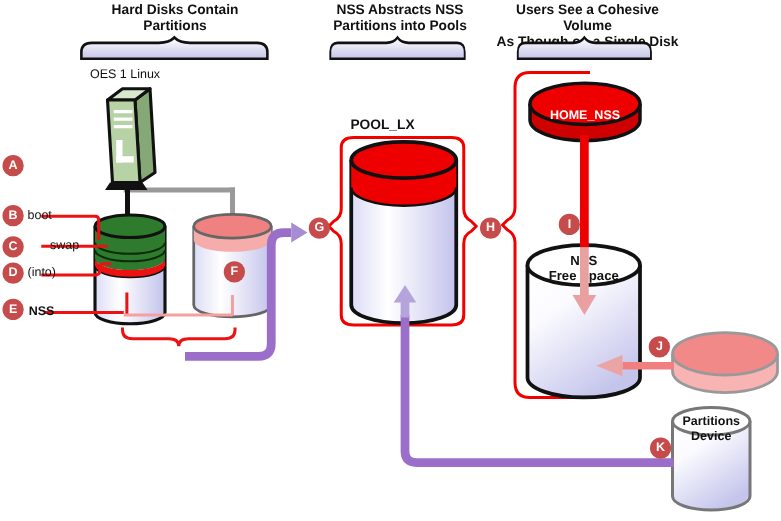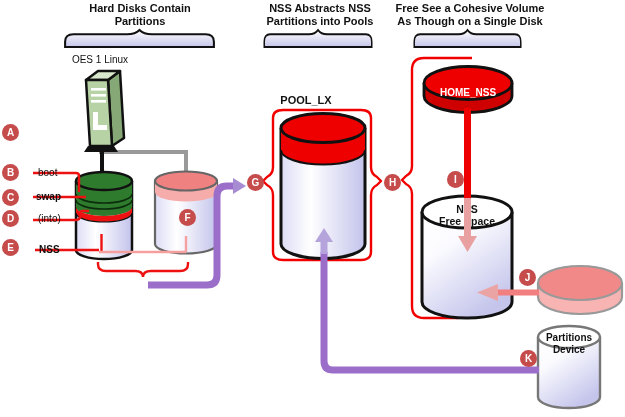--- a/index.html
+++ b/index.html
@@ -12,21 +12,21 @@
     position:absolute;text-align:center;font-size:11px;font-weight:700;
     line-height:13px;color:#111;letter-spacing:0;
   }
   .shape-label{position:absolute;text-align:center;font-weight:700;}
   .dot{
     position:absolute;width:17px;height:17px;border-radius:50%;
     background:#c64b4b;color:#fff;font-size:10px;font-weight:700;
     text-align:center;line-height:17px;z-index:40;
   }
   .part-label{
-    position:absolute;font-size:10px;color:#111;z-index:40;white-space:nowrap;margin-left:16px;
+    position:absolute;font-size:10px;color:#111;z-index:40;white-space:nowrap;
   }
   svg{position:absolute;overflow:visible;}
   .layer{left:0;top:0;}
 </style>
 </head>
 <body>
 
 <div id="canvas">
 
   <svg width="0" height="0" aria-hidden="true">
@@ -55,21 +55,21 @@
 
   <div class="heading" style="left:245px;top:2px;width:150px;">
     <div>NSS Abstracts NSS</div>
     <div>Partitions into Pools</div>
   </div>
   <div class="heading" style="left:65px;top:2px;width:150px;">
     <div>Hard Disks Contain</div>
     <div>Partitions</div>
   </div>
   <div class="heading" style="left:392px;top:2px;width:156px;">
-    <div>Free See a Cohesive Volume</div>
+    <div>Users See a Cohesive Volume</div>
     <div>As Though on a Single Disk</div>
   </div>
 
   <svg class="abs" style="left:62px;top:30px;z-index:5;" width="155" height="17" viewBox="0 0 150 16" preserveAspectRatio="none">
     <path d="M3,16 L3,11 Q3,4 11,4 L63,4 Q71,4 75,0 Q79,4 87,4 L139,4 Q147,4 147,11 L147,16 Z" fill="url(#braceG)" stroke="#111" stroke-width="2"></path>
   </svg>
   <svg class="abs" style="left:262px;top:30px;z-index:5;" width="112" height="17" viewBox="0 0 150 16" preserveAspectRatio="none">
     <path d="M3,16 L3,11 Q3,4 11,4 L63,4 Q71,4 75,0 Q79,4 87,4 L139,4 Q147,4 147,11 L147,16 Z" fill="url(#braceG)" stroke="#111" stroke-width="2"></path>
   </svg>
   <svg class="abs" style="left:412px;top:30px;z-index:5;" width="111" height="17" viewBox="0 0 150 16" preserveAspectRatio="none">
@@ -180,17 +180,17 @@
   <div class="dot" style="left:2px;top:210px;">D</div>
   <div class="dot" style="left:2px;top:239px;">E</div>
   <div class="dot" style="left:179px;top:209px;">F</div>
   <div class="dot" style="left:247px;top:174px;">G</div>
   <div class="dot" style="left:384px;top:174px;">H</div>
   <div class="dot" style="left:447px;top:171px;">I</div>
   <div class="dot" style="left:519px;top:269px;">J</div>
   <div class="dot" style="left:520px;top:350px;">K</div>
 
   <div class="part-label" style="left:22px;top:167px;">boot</div>
-  <div class="part-label" style="left:20px;top:191px;font-weight:bold;">swap</div>
+  <div class="part-label" style="left:40px;top:191px;">swap</div>
   <div class="part-label" style="left:22px;top:213px;">(into)</div>
   <div class="part-label" style="left:23px;top:244px;font-weight:700;">NSS</div>
 
 </div>
 
 </body></html>

